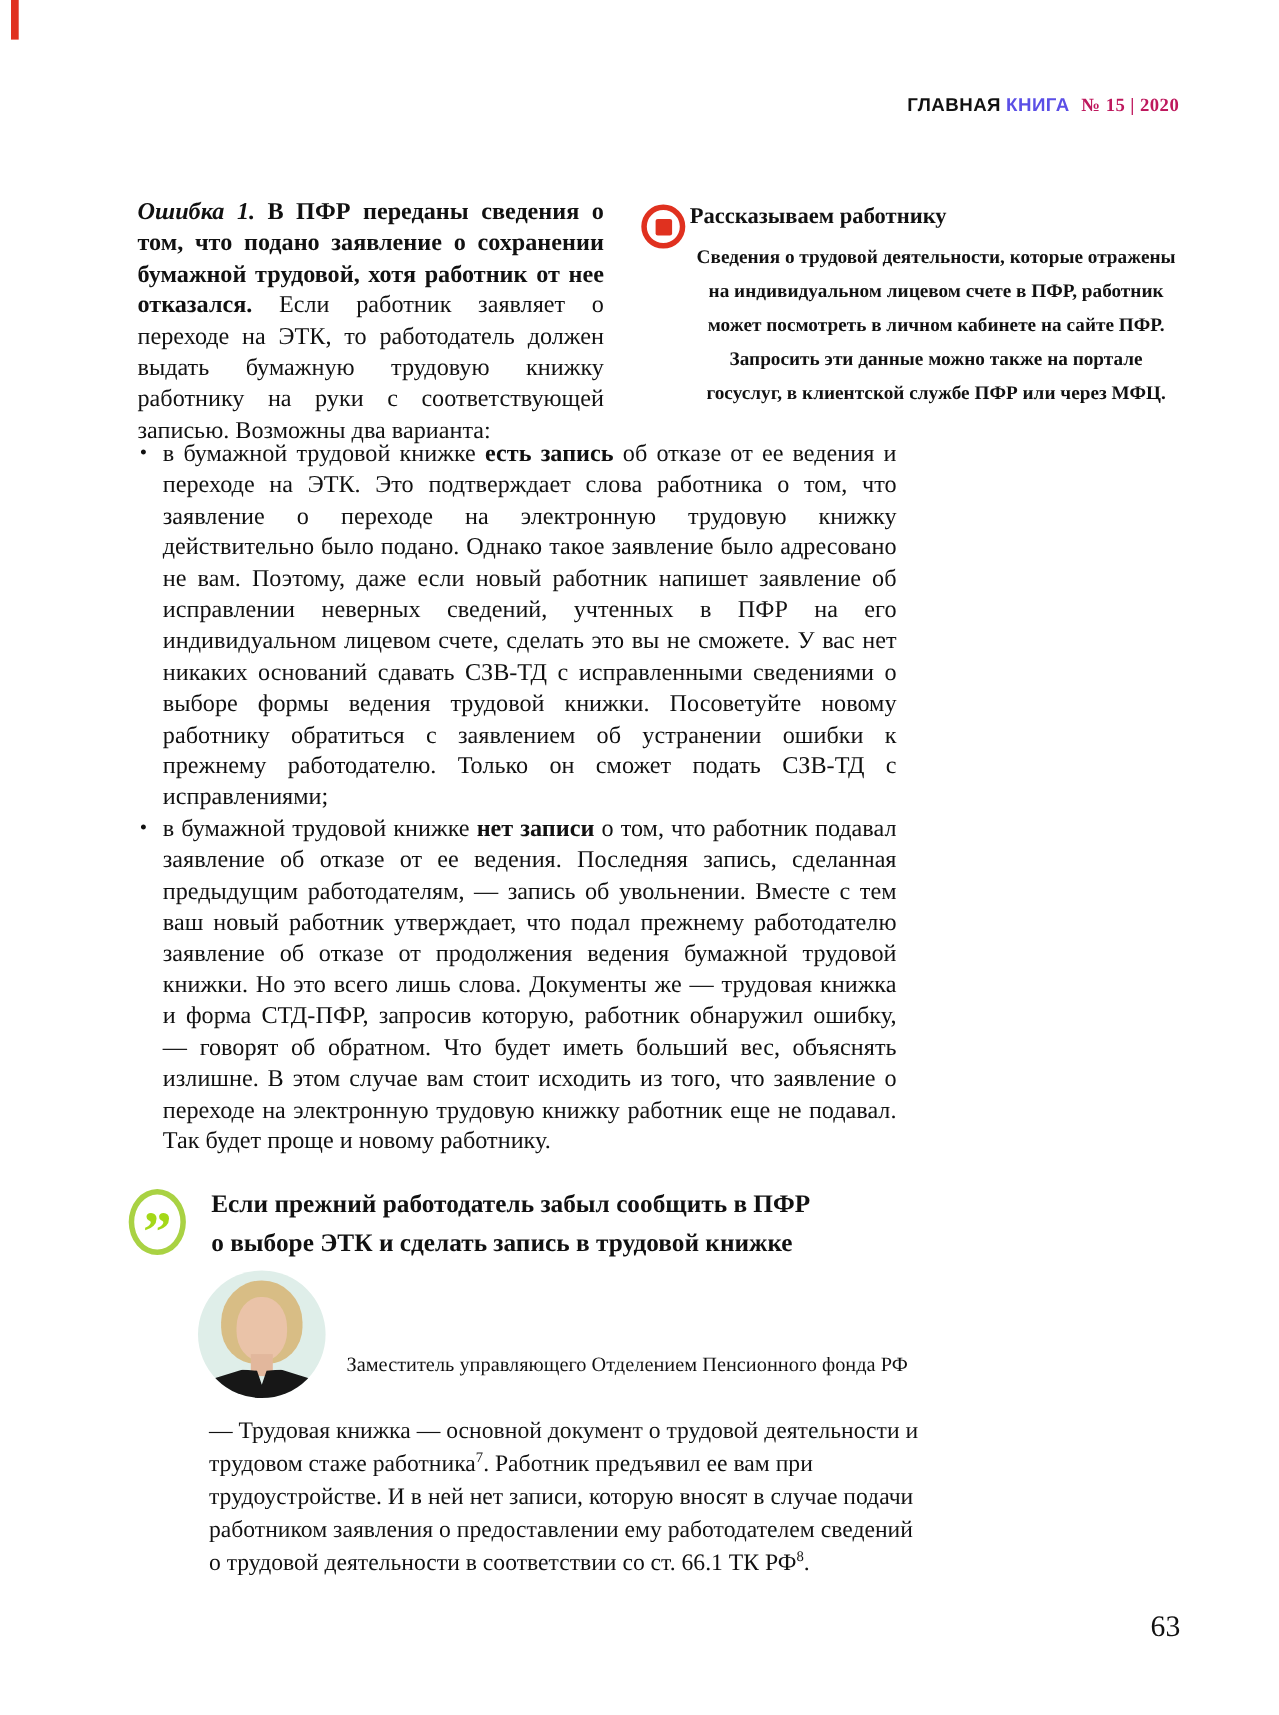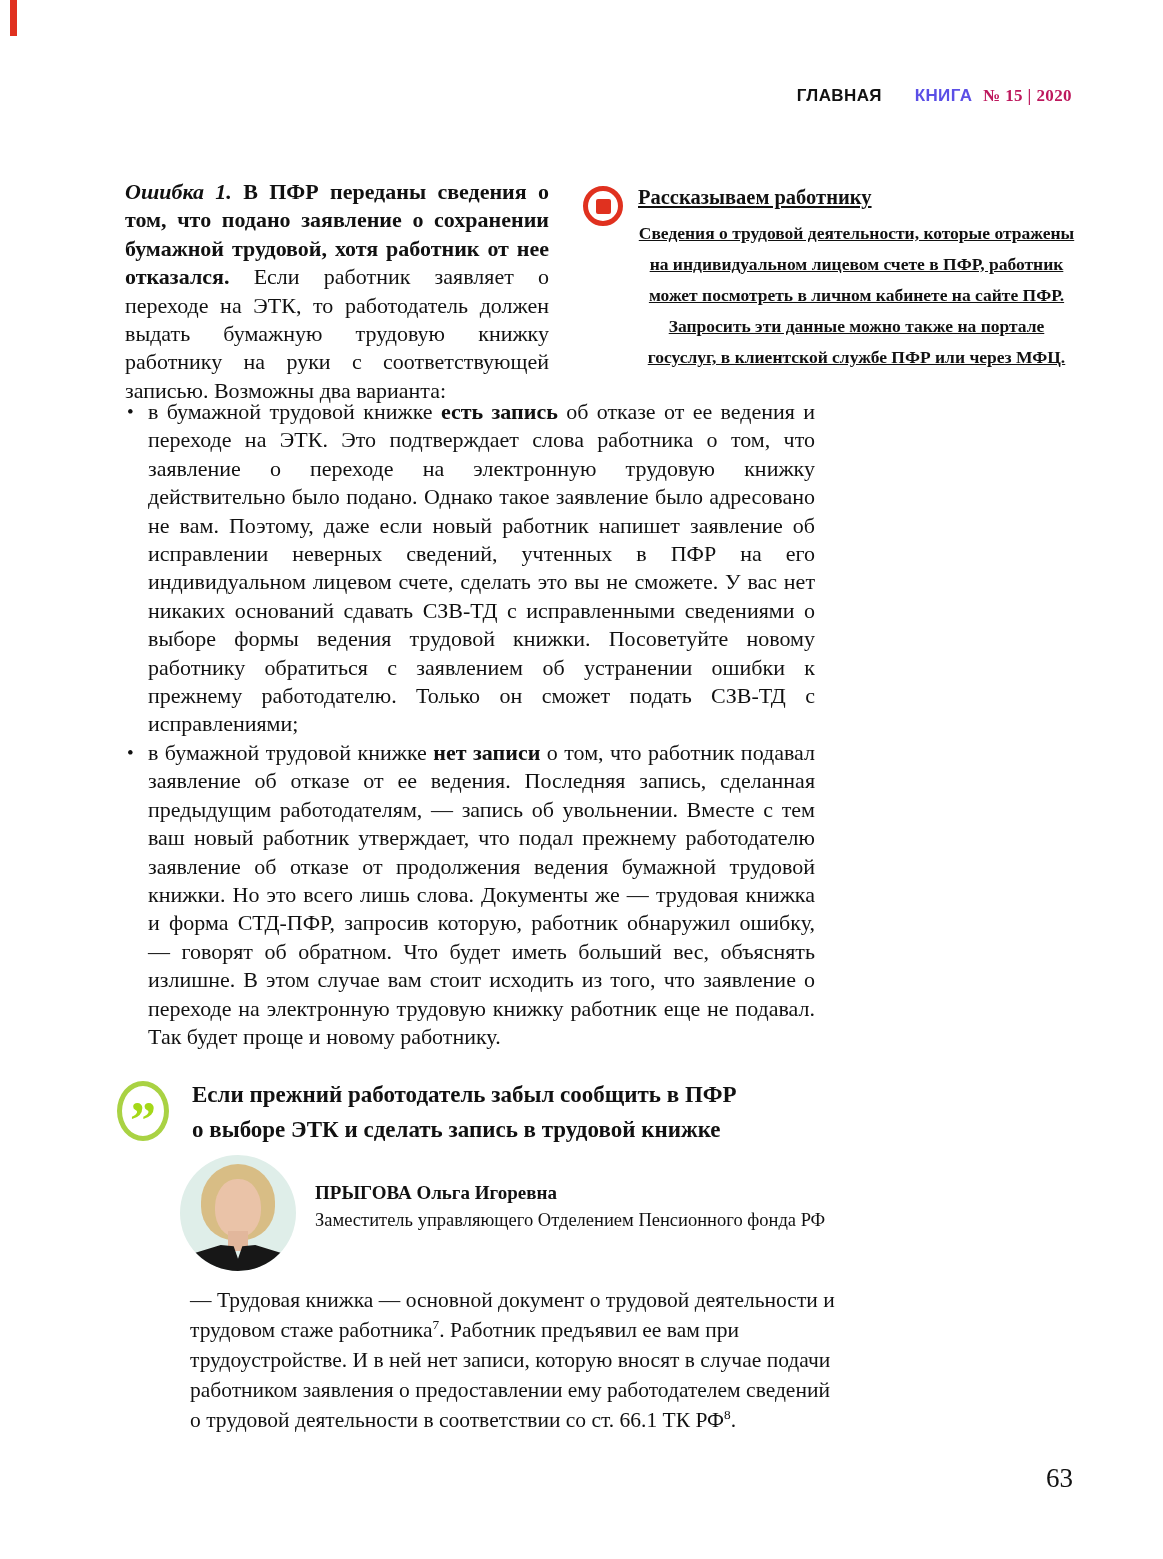--- a/index.html
+++ b/index.html
@@ -15,21 +15,21 @@
   .corner-mark{
     position:absolute;left:10px;top:0;width:7px;height:36px;
     background:#e0311f;
   }
   
   .header-line{
     position:absolute;top:86px;right:91px;
     font-size:17px;font-weight:700;letter-spacing:.4px;
     white-space:nowrap;
   }
-  .header-line .mag{font-family:"Liberation Sans", sans-serif;margin-left:28px;}
+  .header-line .mag{font-family:"Liberation Sans", sans-serif;}
   .header-line .mag-black{color:#111111;}
   .header-line .mag-purple{color:#5b4fe6;}
   .header-line .issue{font-family:"Liberation Serif", serif;color:#be185d;margin-left:6px;}
 
   
   .intro{
     position:absolute;left:125px;top:156px;width:424px;
     font-size:22px;line-height:28.4px;text-align:justify;
   }
   .run-b{font-weight:700;}
@@ -39,21 +39,21 @@
   
   .callout{
     position:absolute;left:583px;top:184px;width:492px;
   }
   .callout-icon{
     position:absolute;left:0;top:2px;
     width:30px;height:30px;border:5px solid #e0311f;border-radius:50%;
     display:flex;align-items:center;justify-content:center;
   }
   .callout-square{width:15px;height:15px;background:#e0311f;border-radius:2px;}
-  .callout-text{margin-left:55px;text-decoration:underline;}
+  .callout-text{margin-left:44px;}
   .callout-title{
     font-size:20.5px;font-weight:700;line-height:26px;margin:0 0 8px 0;
   }
   .callout-body{
     font-size:17.5px;font-weight:700;line-height:31px;margin:0;
     text-align:center;
   }
 
   
   .bullets{
@@ -101,21 +101,21 @@
     position:absolute;top:76px;left:48px;width:20px;height:20px;
     background:#e2b79c;
   }
   .avatar .shoulders{
     position:absolute;bottom:-4px;left:4px;width:108px;height:30px;
     background:#171717;
     clip-path:polygon(0 100%,0 38%,34% 0,46% 4%,50% 46%,54% 4%,66% 0,100% 38%,100% 100%);
   }
   .expert-meta{margin-left:135px;padding-top:25px;}
   .expert-name{font-size:19px;font-weight:700;line-height:26px;}
-  .expert-title{font-size:18.5px;line-height:29px;}
+  .expert-title{font-size:18.5px;line-height:29px;margin-top:47px;}
   .expert-title .tline{display:block;}
 
   
   .quote-body{
     position:absolute;left:190px;top:1285px;width:645px;
     font-size:21.5px;line-height:30px;text-align:left;
     margin:0;
   }
 
   
@@ -180,21 +180,20 @@
   </div>
 
   <div class="expert">
     <div class="avatar">
       <div class="hair"></div>
       <div class="face"></div>
       <div class="neck"></div>
       <div class="shoulders"></div>
     </div>
     <div class="expert-meta">
-      <div class="expert-name">ПРЫГОВА Ольга Игоревна</div>
       <div class="expert-title">
         <span class="tline">Заместитель управляющего Отделением Пенсионного фонда РФ</span>
       </div>
     </div>
   </div>
 
   <p class="quote-body"><span>—  Трудовая книжка — основной документ о трудовой деятельности и трудовом стаже работника</span><sup>7</sup><span>. Работник предъявил ее вам при трудоустройстве. И в ней нет записи, которую вносят в случае подачи работником заявления о предоставлении ему работодателем сведений о трудовой деятельности в соответствии со ст. 66.1 ТК РФ</span><sup>8</sup><span>.</span></p>
 
 
   <div class="page-number">63</div>

